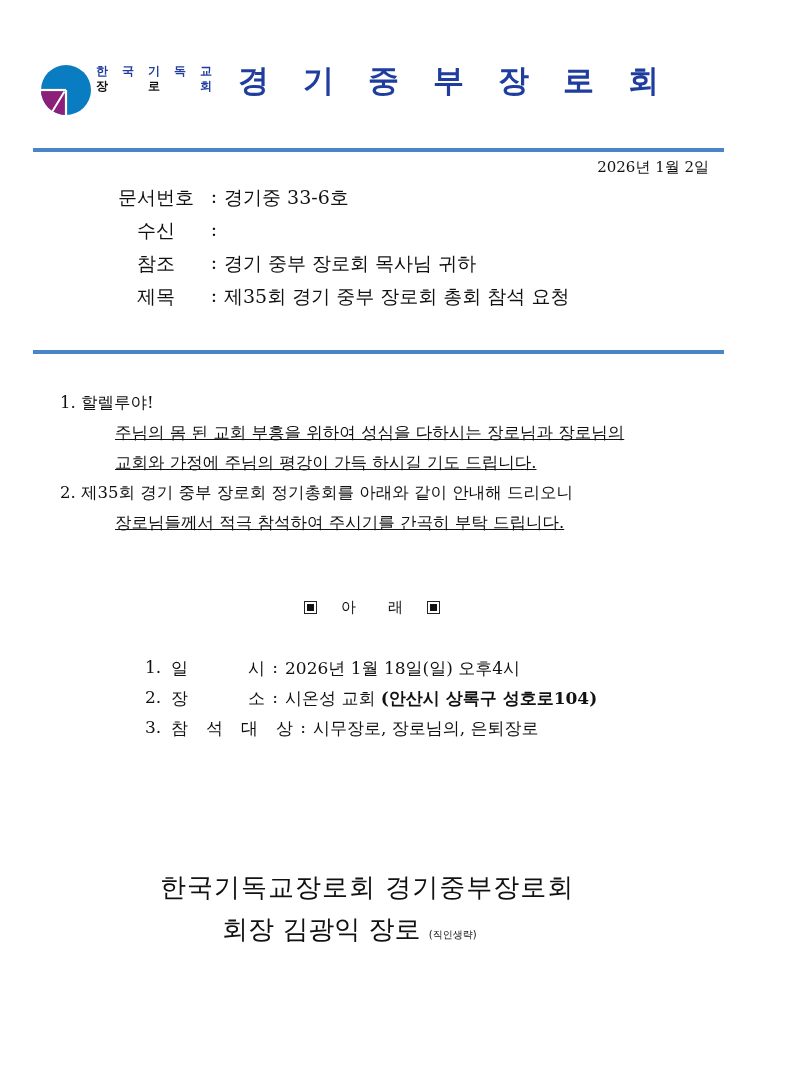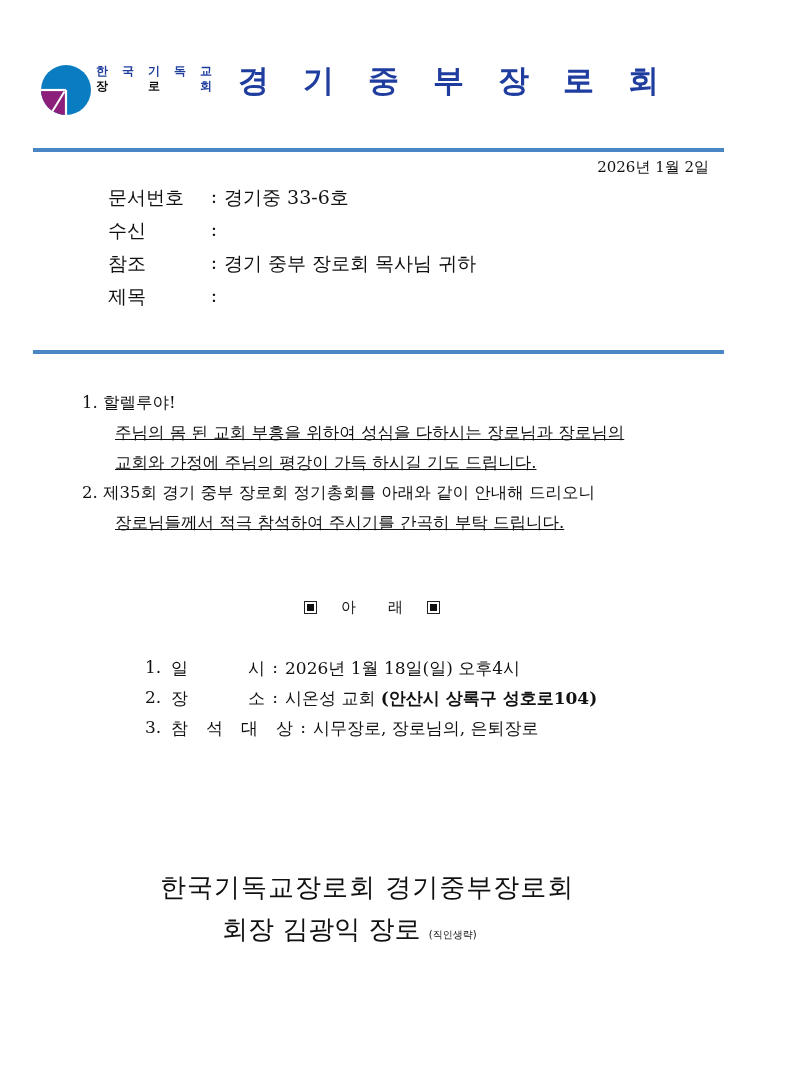--- a/index.html
+++ b/index.html
@@ -18,24 +18,24 @@
     .org-small .c5 { width: 14px !important; }
     .title { position: absolute; left: 238px; top: 60px; font-family: "DejaVu Sans", sans-serif;
              font-weight: bold; font-size: 31px; color: #1f3d9e; display: flex; }
     .title span { display: inline-block; width: 65px; }
 
     .rule { position: absolute; left: 33px; width: 691px; height: 4px; background: #4a86c5; }
 
     .date { right: 80px; top: 158px; font-size: 15px; }
 
     .meta { position: absolute; left: 108px; font-size: 19px; display: flex; }
-    .meta .lbl { display: inline-block; width: 96px; display: flex; justify-content: flex-start; }
+    .meta .lbl { display: inline-block; width: 96px; display: flex; justify-content: center; }
     .meta .colon { display: inline-block; width: 20px; text-align: center; }
 
-    .para { position: absolute; left: 82px; font-size: 16.5px; }
+    .para { position: absolute; left: 60px; font-size: 16.5px; }
     .indent { left: 115px; text-decoration: underline; }
 
     .notice { position: absolute; left: 304px; top: 598px; font-size: 15px; display: flex; align-items: center; }
     .boxicon { display: inline-block; width: 11px; height: 11px; border: 1.5px solid #222; position: relative; }
     .boxicon::after { content: ""; position: absolute; left: 2px; top: 2px; width: 7px; height: 7px; background: #111; }
 
     .item { position: absolute; left: 145px; font-size: 17px; display: flex; }
     .item .lbl { display: inline-block; width: 94px; display: flex; justify-content: space-between; }
     .item .colon { display: inline-block; width: 20px; text-align: center; }
     .bold { font-weight: bold; }
@@ -107,20 +107,21 @@
   </span>
   <span class="colon">:</span>
   <span>경기 중부 장로회 목사님 귀하</span>
 </div>
 <div class="meta" style="top:284px">
   <span class="lbl">
     <span>제</span>
     <span>목</span>
   </span>
   <span class="colon">:</span>
+  <span>제35회 경기 중부 장로회 총회 참석 요청</span>
 </div>
 
 <div class="rule" style="top:350px"></div>
 
 <div class="para" style="top:392px">1. 할렐루야!</div>
 <div class="para indent" style="top:422px">주님의 몸 된 교회 부흥을 위하여 성심을 다하시는 장로님과 장로님의</div>
 <div class="para indent" style="top:452px">교회와 가정에 주님의 평강이 가득 하시길 기도 드립니다.</div>
 <div class="para" style="top:482px">2. 제35회 경기 중부 장로회 정기총회를 아래와 같이 안내해 드리오니</div>
 <div class="para indent" style="top:512px">장로님들께서 적극 참석하여 주시기를 간곡히 부탁 드립니다.</div>
 

